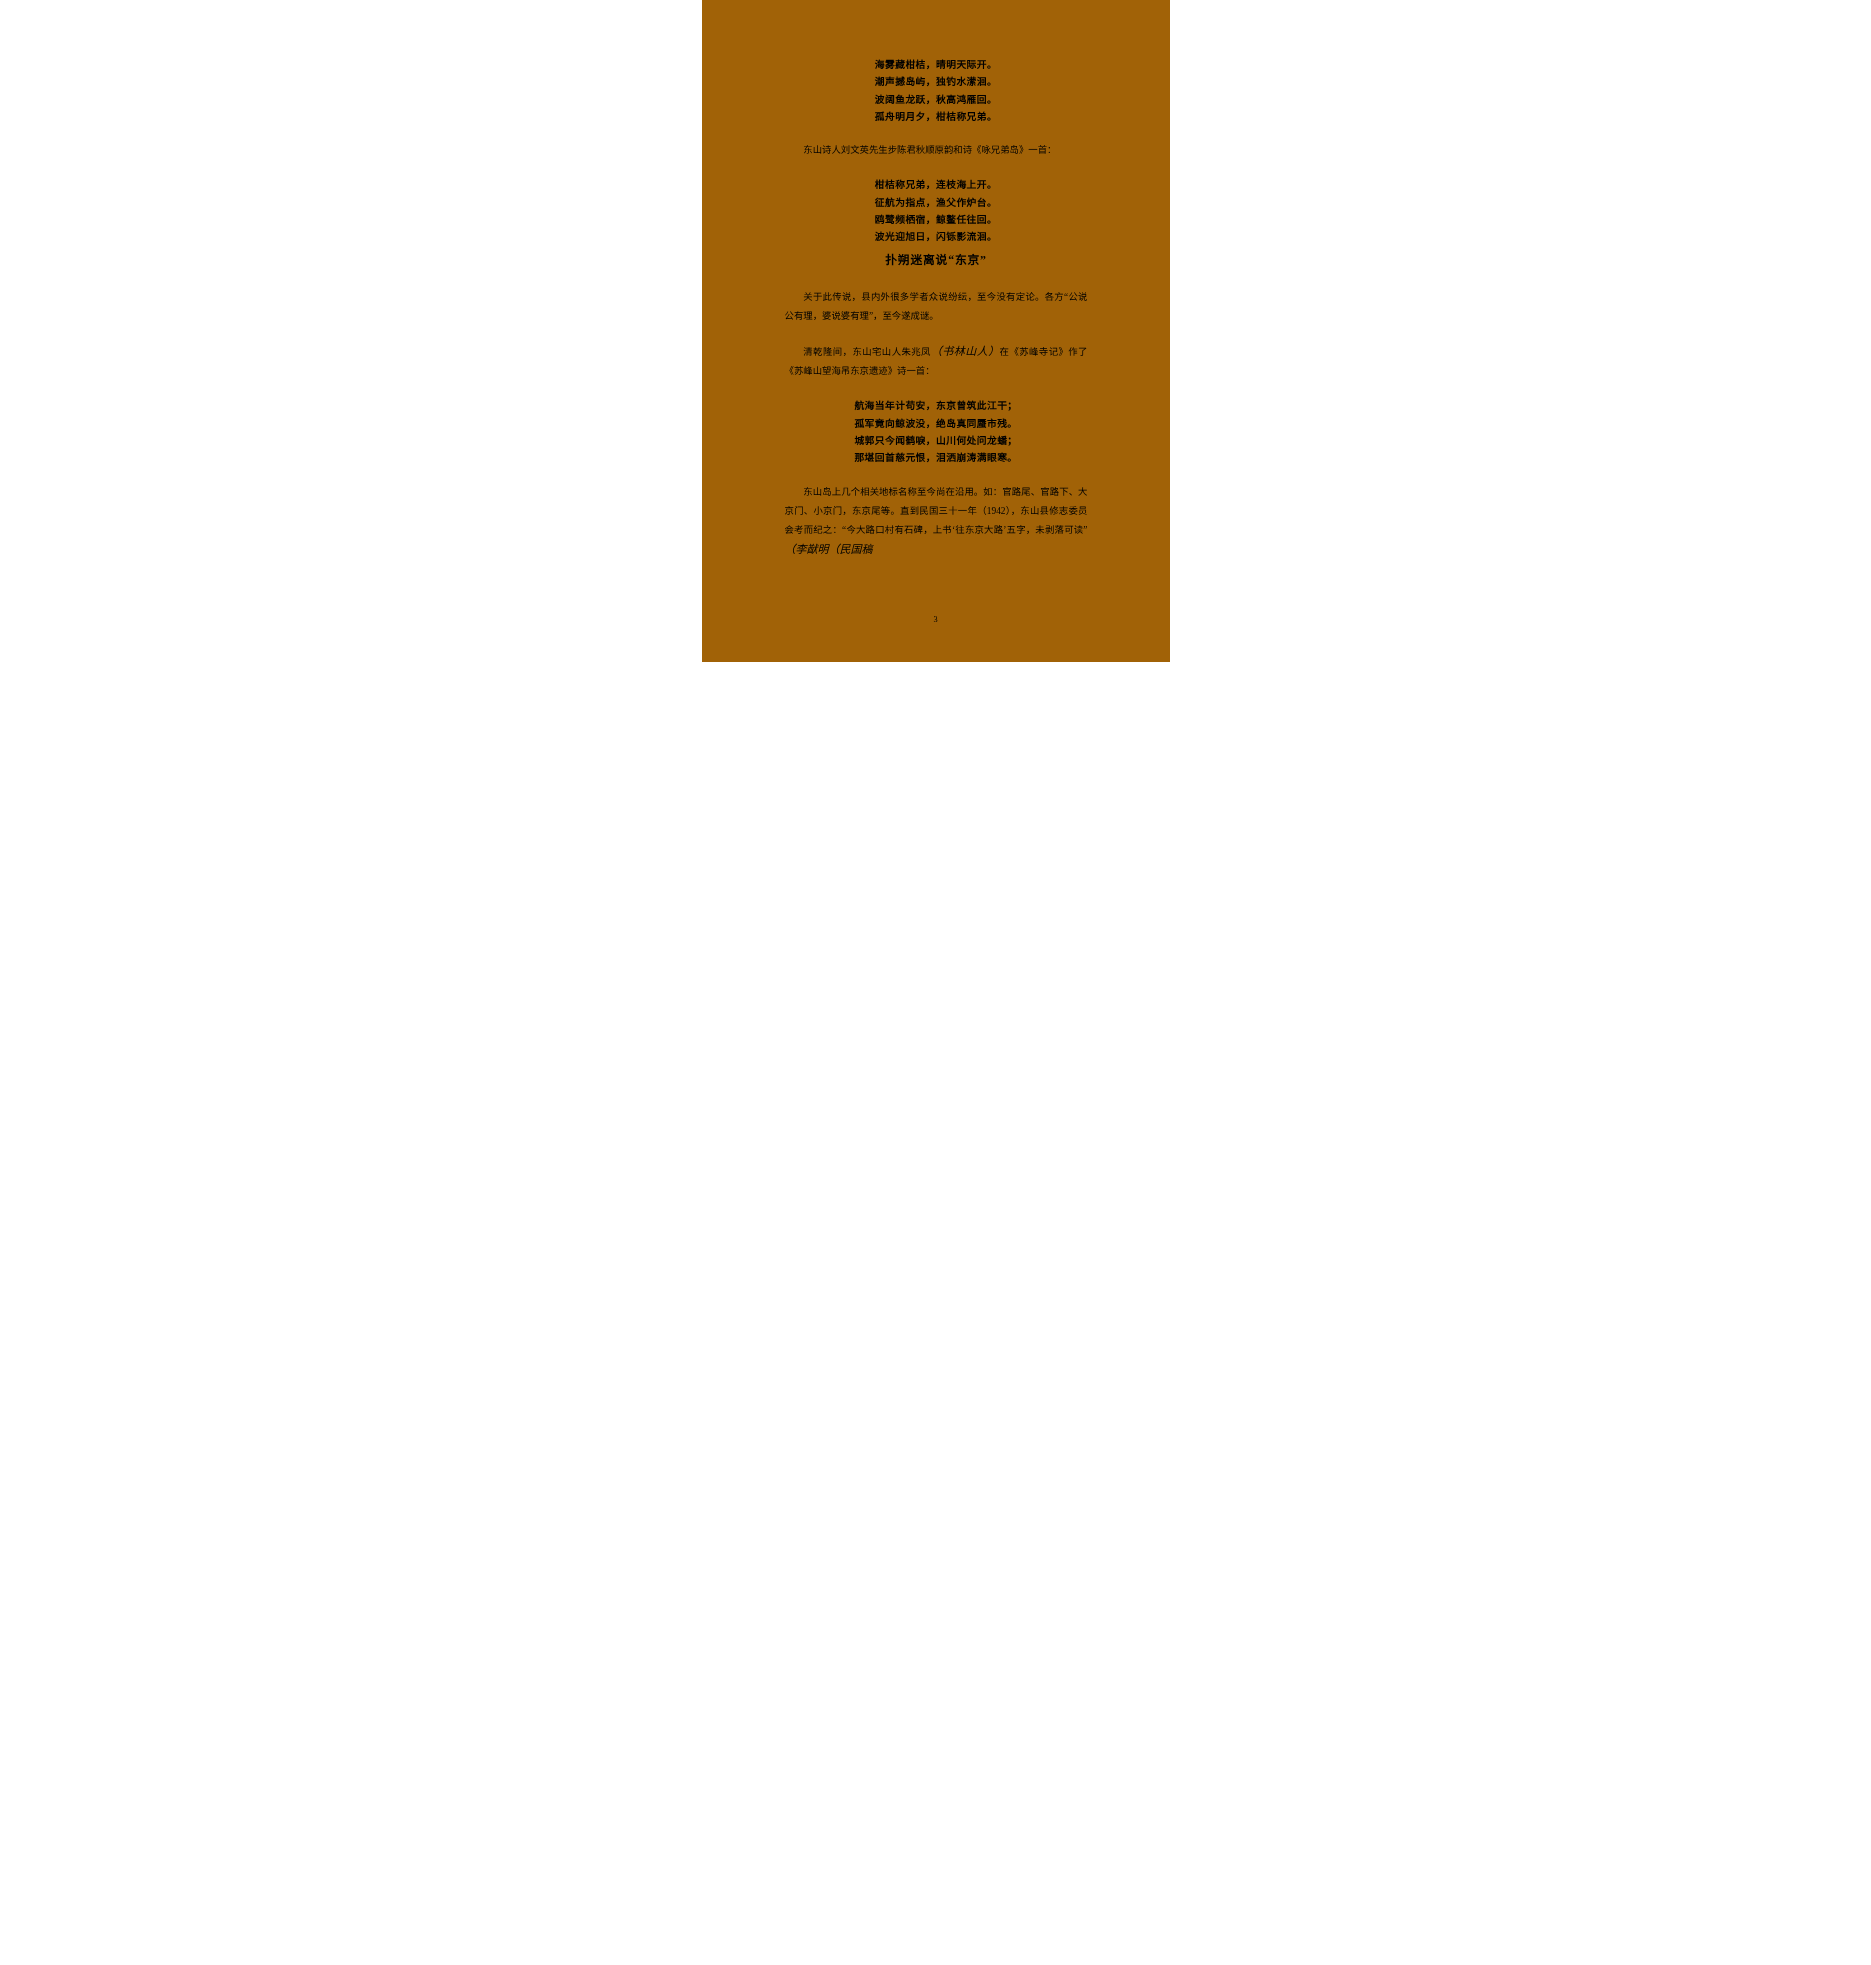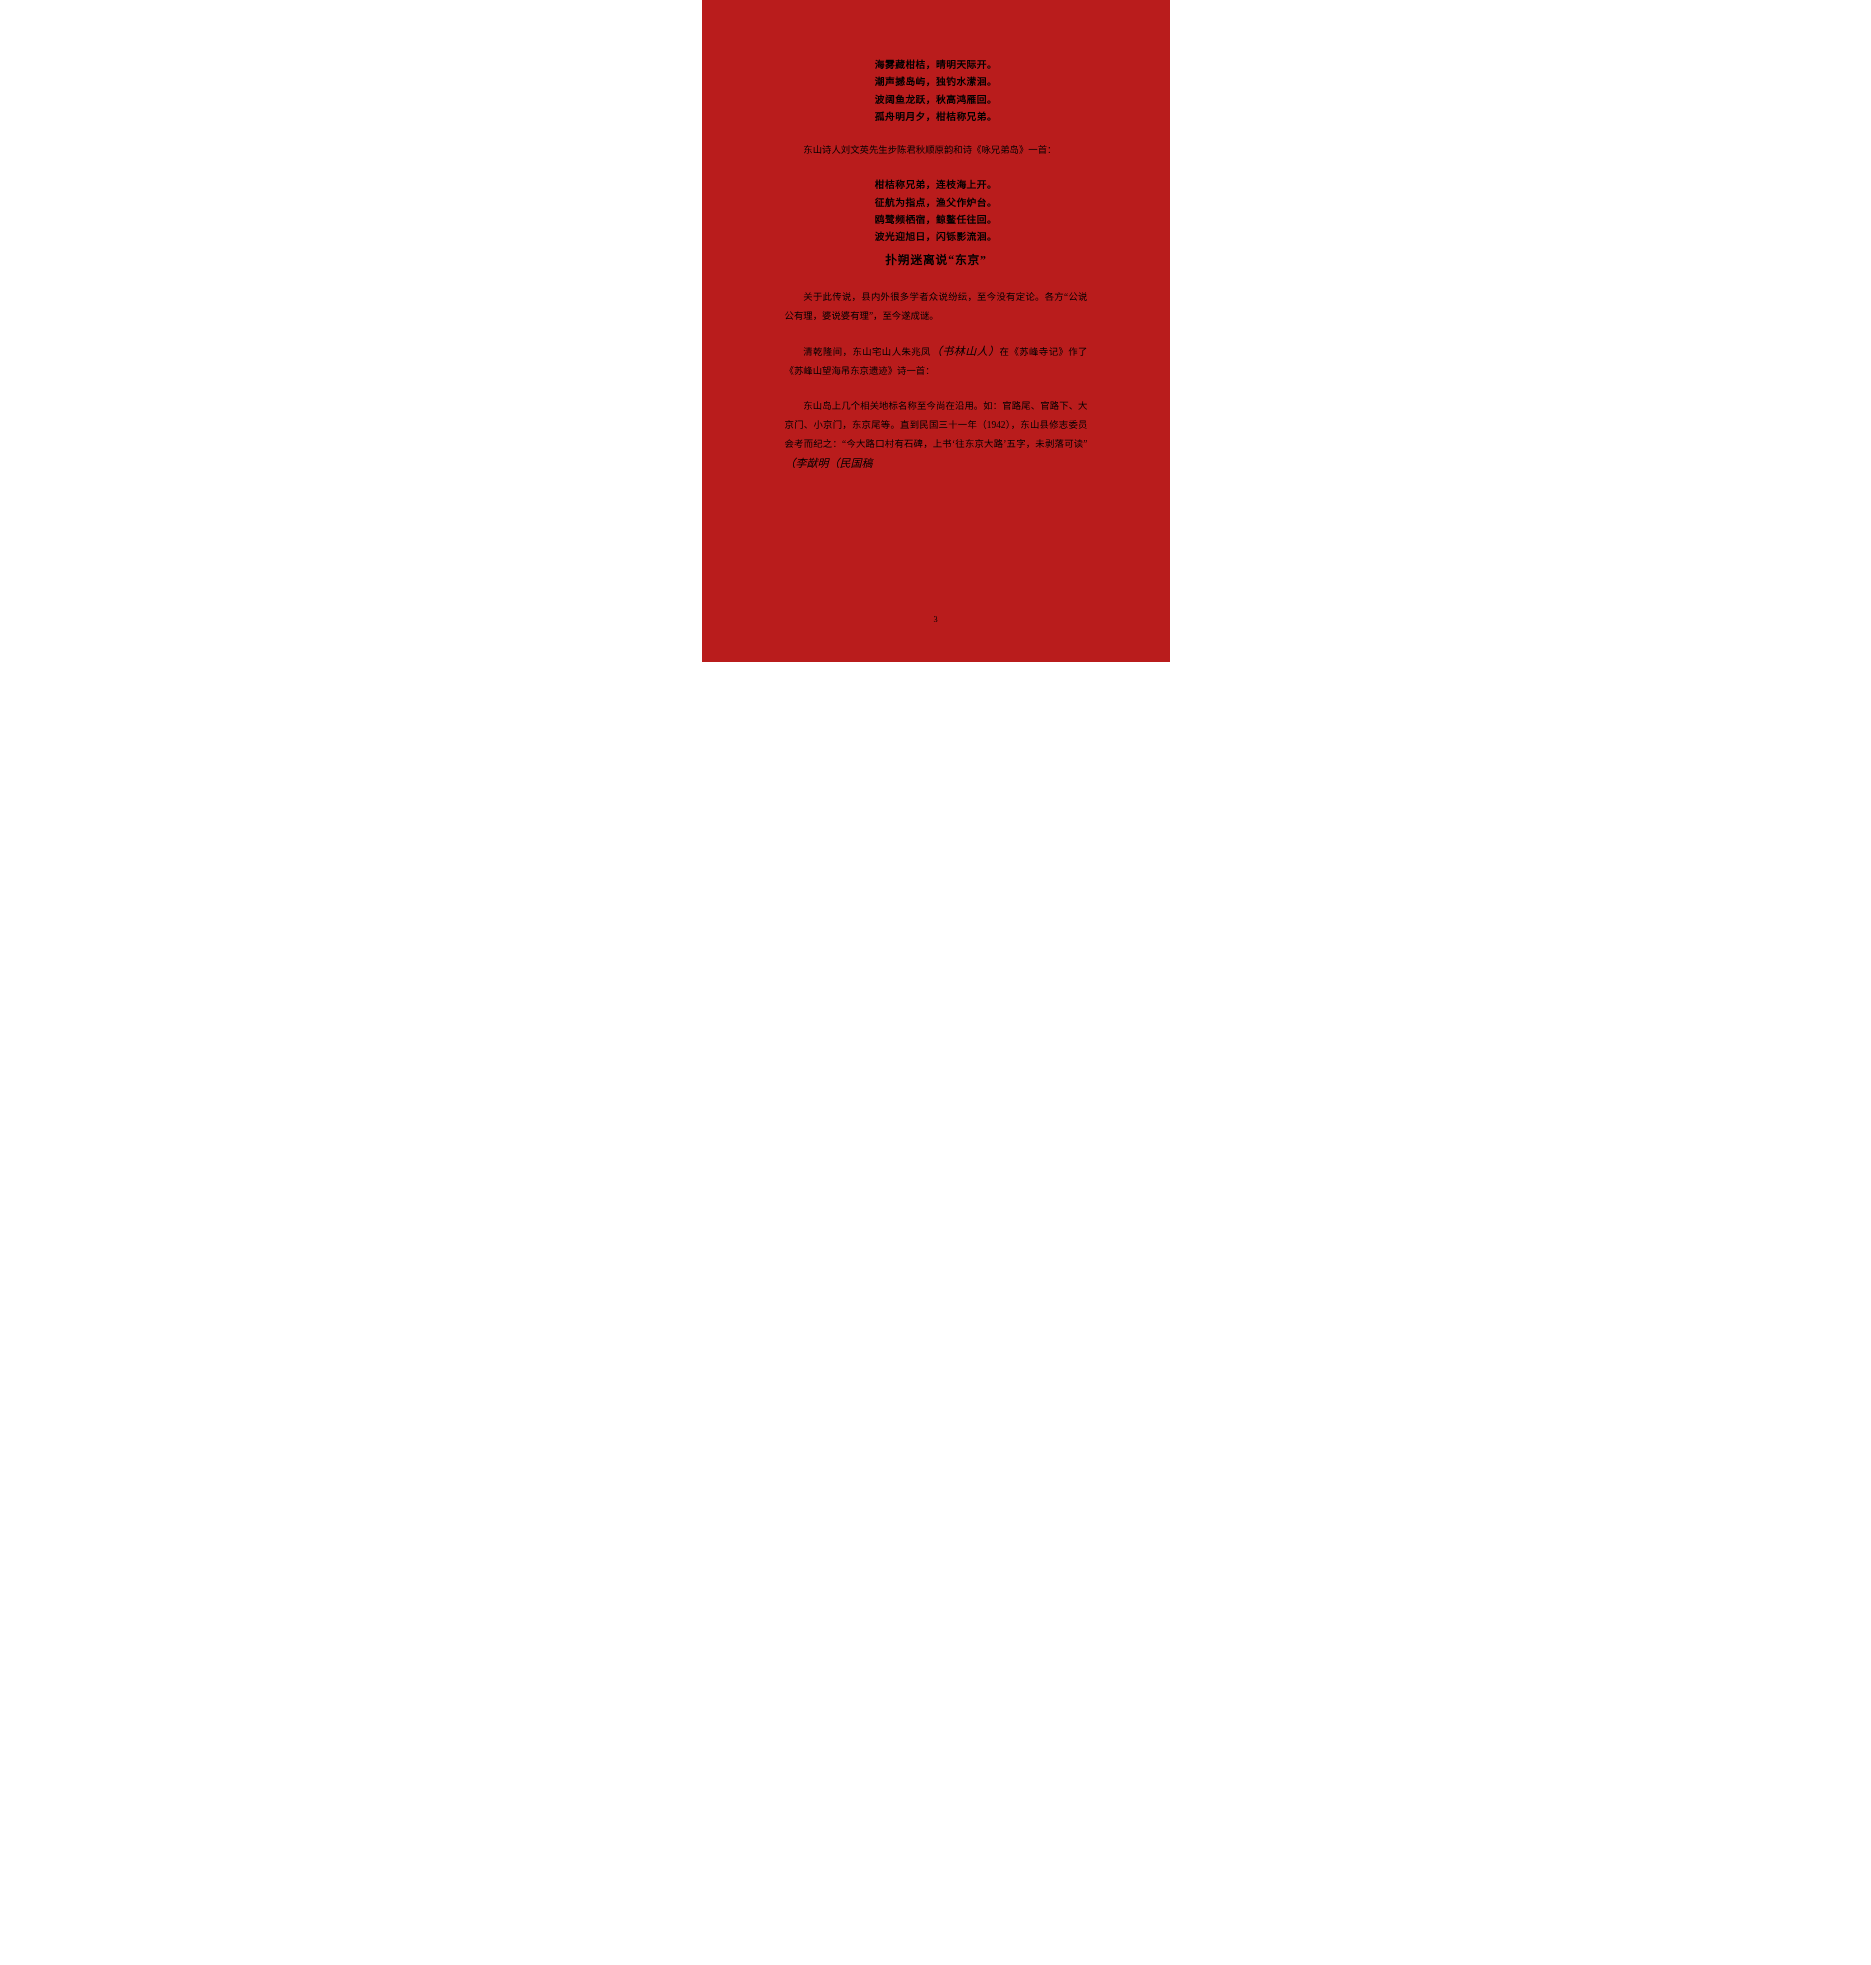--- a/index.html
+++ b/index.html
@@ -6,21 +6,21 @@
     margin: 0;
     padding: 0;
     background: #ffffff;
     font-family: "Liberation Serif", "DejaVu Serif", serif;
   }
   .page {
     position: relative;
     width: 468px;
     height: 662px;
     margin: 0 auto;
-    background: #b91c1c;
+    background: #a16207;
     color: #000000;
     box-sizing: border-box;
     padding: 53px 66px 0 67px;
     overflow: hidden;
   }
   
   .poem {
     margin: 3.1px 0 3.9px 0;
   }
   .poem-line {
@@ -88,19 +88,25 @@
     </div>
 
   <h2 class="section-heading">扑朔迷离说“东京”</h2>
 
 
   <p class="body-para"><span class="seg">关于此传说，县内外很多学者众说纷纭，至今没有定论。各方“公说公有理，婆说婆有理”，至今遂成谜。</span></p>
 
 
   <p class="body-para"><span class="seg">清乾隆间，东山宅山人朱兆凤</span><span class="seg small">（书林山人）</span><span class="seg">在《苏峰寺记》作了《苏峰山望海吊东京遗迹》诗一首：</span></p>
 
+  <div class="poem">
+      <div class="poem-line">航海当年计苟安，东京曾筑此江干；</div>
+      <div class="poem-line">孤军竟向鲸波没，绝岛真同蜃市残。</div>
+      <div class="poem-line">城郭只今闻鹤唳，山川何处问龙蟠；</div>
+      <div class="poem-line">那堪回首慈元恨，泪洒崩涛满眼寒。</div>
+    </div>
 
   <p class="body-para"><span class="seg">东山岛上几个相关地标名称至今尚在沿用。如：官路尾、官路下、大京门、小京门，东京尾等。直到民国三十一年（1942），东山县修志委员会考而纪之：“今大路口村有石碑，上书‘往东京大路’五字，未剥落可读”</span><span class="seg small">（李猷明（民国稿</span></p>
 
   <div class="page-number">3</div>
 
 </div>
 
 
 </body></html>

